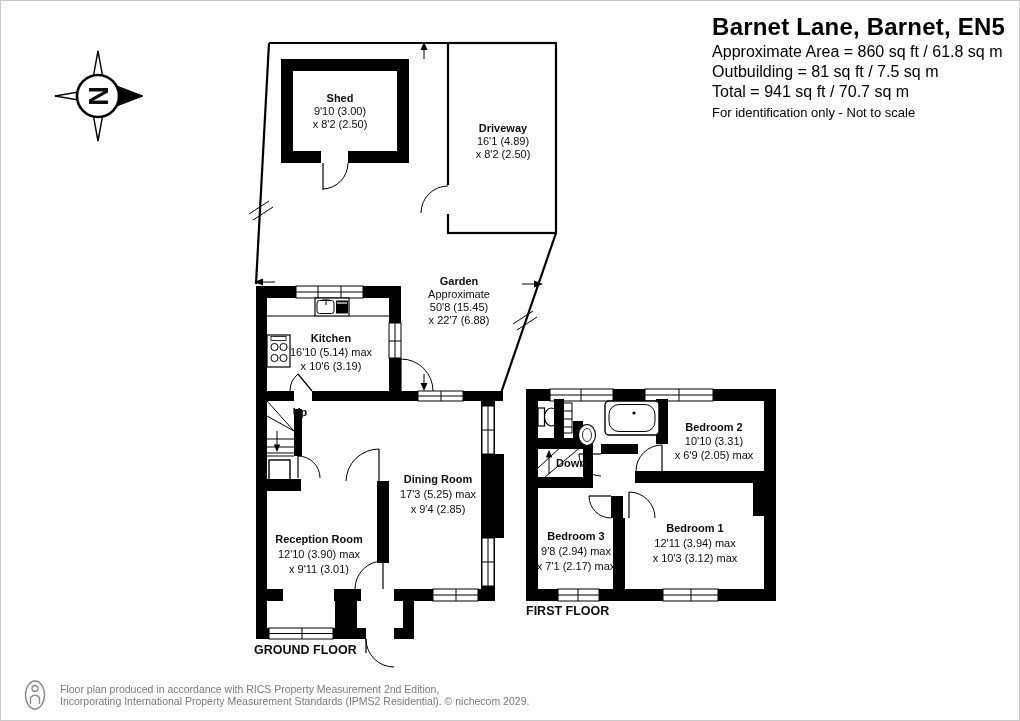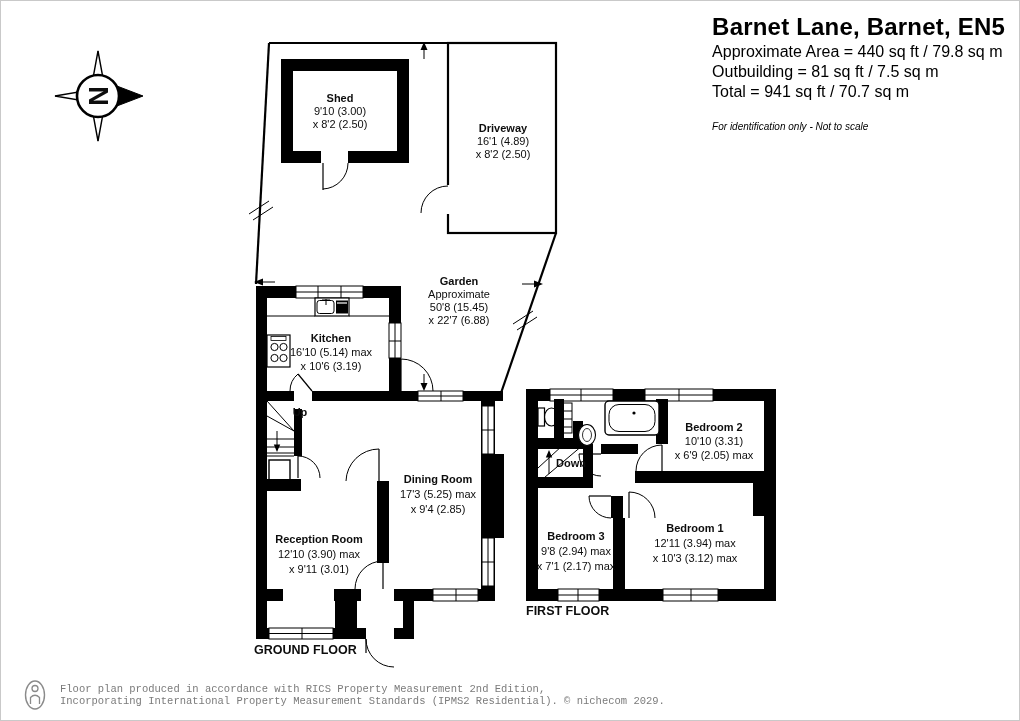--- a/index.html
+++ b/index.html
@@ -3,25 +3,25 @@
 <meta charset="utf-8">
 <style>
   html,body{margin:0;padding:0;background:#fff;}
   #page{position:relative;width:1018px;height:719px;background:#ffffff;border:1px solid #c9c9c9;
         font-family:"Liberation Sans","DejaVu Sans",sans-serif;overflow:hidden;}
   #plan{position:absolute;left:0;top:0;width:1020px;height:721px;}
   
   .hdr{position:absolute;top:12px;right:14px;text-align:left;color:#000;}
   .hdr .title{font-size:24px;font-weight:bold;line-height:28px;letter-spacing:.2px;}
   .hdr .sub{font-size:16px;font-weight:500;line-height:19px;margin-top:1px;}
-  .hdr .note{font-size:10px;font-weight:400;margin-top:20px;font-style:italic;}
+  .hdr .note{font-size:13px;font-weight:400;margin-top:4px;}
   
   .ftr{position:absolute;left:20px;bottom:8px;display:flex;align-items:center;color:#7b7b7b;}
   .ftr .logo{margin-right:9px;flex:0 0 auto;}
-  .ftr .txt{font-size:10.5px;line-height:12.5px;font-family:Liberation Mono, monospace;}
+  .ftr .txt{font-size:10.5px;line-height:12.5px;}
   
   text{fill:#0d0d0d;}
   .rn{font:bold 11px "Liberation Sans","DejaVu Sans",sans-serif;}
   .rd{font:11px "Liberation Sans","DejaVu Sans",sans-serif;}
   .fl{font:bold 12.5px "Liberation Sans","DejaVu Sans",sans-serif;}
   .st{font:bold 11px "Liberation Sans","DejaVu Sans",sans-serif;}
   .w{fill:#000;}
   .ln{stroke:#000;stroke-width:1.2;fill:none;}
   .thin{stroke:#000;stroke-width:1;fill:none;}
   .arc{stroke:#000;stroke-width:1;fill:none;}
@@ -359,21 +359,21 @@
         <text x="575" y="554" text-anchor="middle" class="rd">9'8 (2.94) max</text>
         <text x="575" y="569" text-anchor="middle" class="rd">x 7'1 (2.17) max</text>
       </g>
       <text x="253" y="653" class="fl">GROUND FLOOR</text>
       <text x="525" y="614" class="fl">FIRST FLOOR</text>
     </g>
   </svg>
 
   <div class="hdr">
     <div class="title">Barnet Lane, Barnet, EN5</div>
-    <div class="sub">Approximate Area = 440 sq ft / 79.8 sq m</div>
+    <div class="sub">Approximate Area = 860 sq ft / 61.8 sq m</div>
     <div class="sub">Outbuilding = 81 sq ft / 7.5 sq m</div>
     <div class="sub">Total = 941 sq ft / 70.7 sq m</div>
     <div class="note">For identification only - Not to scale</div>
   </div>
 
   <div class="ftr">
     <svg class="logo" width="30" height="34" viewBox="0 0 30 34">
       <ellipse cx="14" cy="17" rx="9.5" ry="14" fill="none" stroke="#8a8a8a" stroke-width="1.4"></ellipse>
       <circle cx="14" cy="10.5" r="3" fill="none" stroke="#8a8a8a" stroke-width="1.3"></circle>
       <path d="M 9.5 26 L 9.5 19.5 Q 14 15 18.5 19.5 L 18.5 26" fill="none" stroke="#8a8a8a" stroke-width="1.3"></path>

